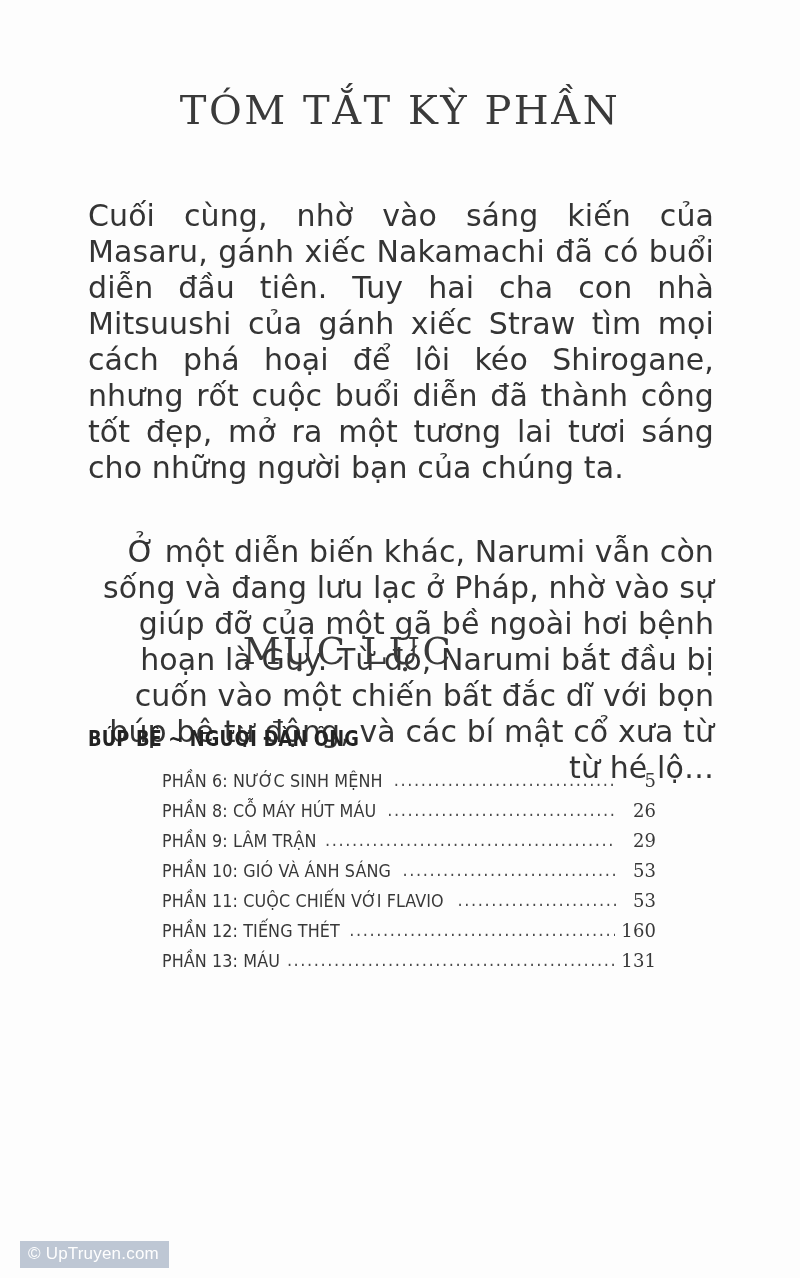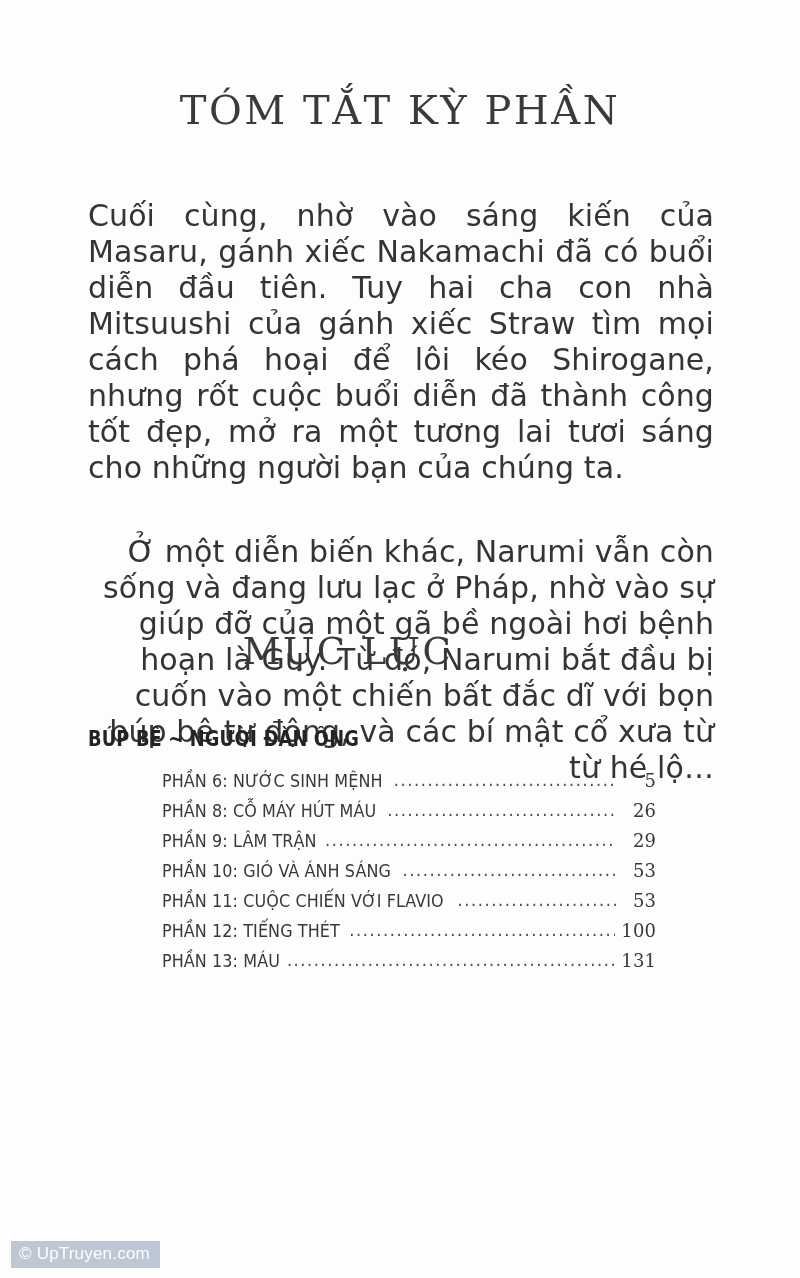--- a/index.html
+++ b/index.html
@@ -146,21 +146,21 @@
     text-align: right;
     font-family: "DejaVu Serif", "Liberation Serif", serif;
     font-size: 18px;
     color: #383838;
     padding-left: 4px;
   }
 
   
   .watermark {
     position: absolute;
-    left: 11px;
+    left: 20px;
     top: 1241px;
     padding: 2px 10px 3px 8px;
     background: #b9c3d1;
     color: #ffffff;
     font-family: "Liberation Sans", sans-serif;
     font-size: 17px;
     line-height: 22px;
     letter-spacing: 0.2px;
     white-space: nowrap;
     opacity: 0.92;
@@ -206,21 +206,21 @@
           <span class="toc-page">53</span>
         </li>
         <li class="toc-entry">
           <span class="toc-entry-label">PHẦN 11: CUỘC CHIẾN VỚI FLAVIO</span>
           <span class="toc-dots"></span>
           <span class="toc-page">53</span>
         </li>
         <li class="toc-entry">
           <span class="toc-entry-label">PHẦN 12: TIẾNG THÉT</span>
           <span class="toc-dots"></span>
-          <span class="toc-page">100</span>
+          <span class="toc-page">160</span>
         </li>
         <li class="toc-entry">
           <span class="toc-entry-label">PHẦN 13: MÁU</span>
           <span class="toc-dots"></span>
           <span class="toc-page">131</span>
         </li>
       </ul>
     </div>
 
 

